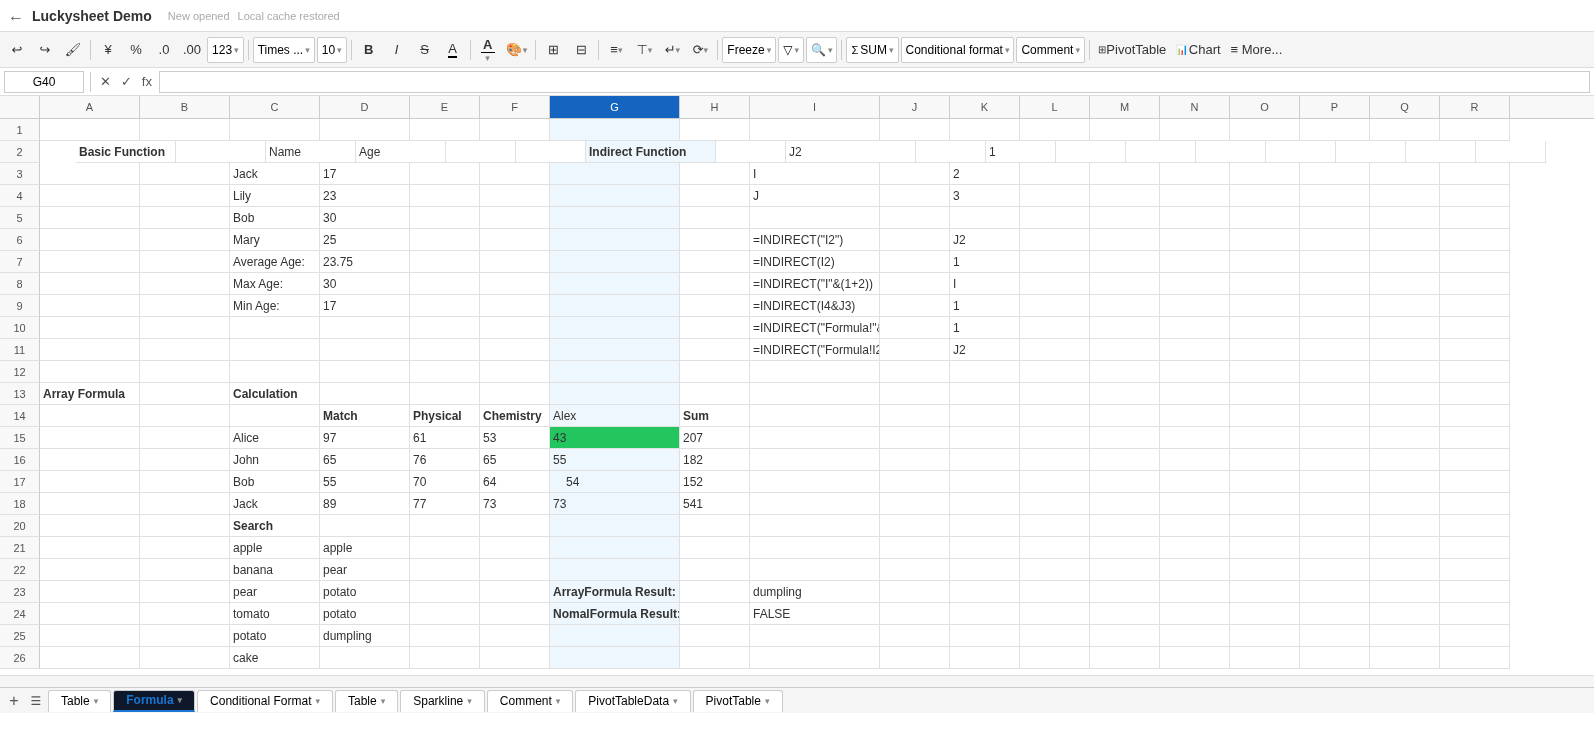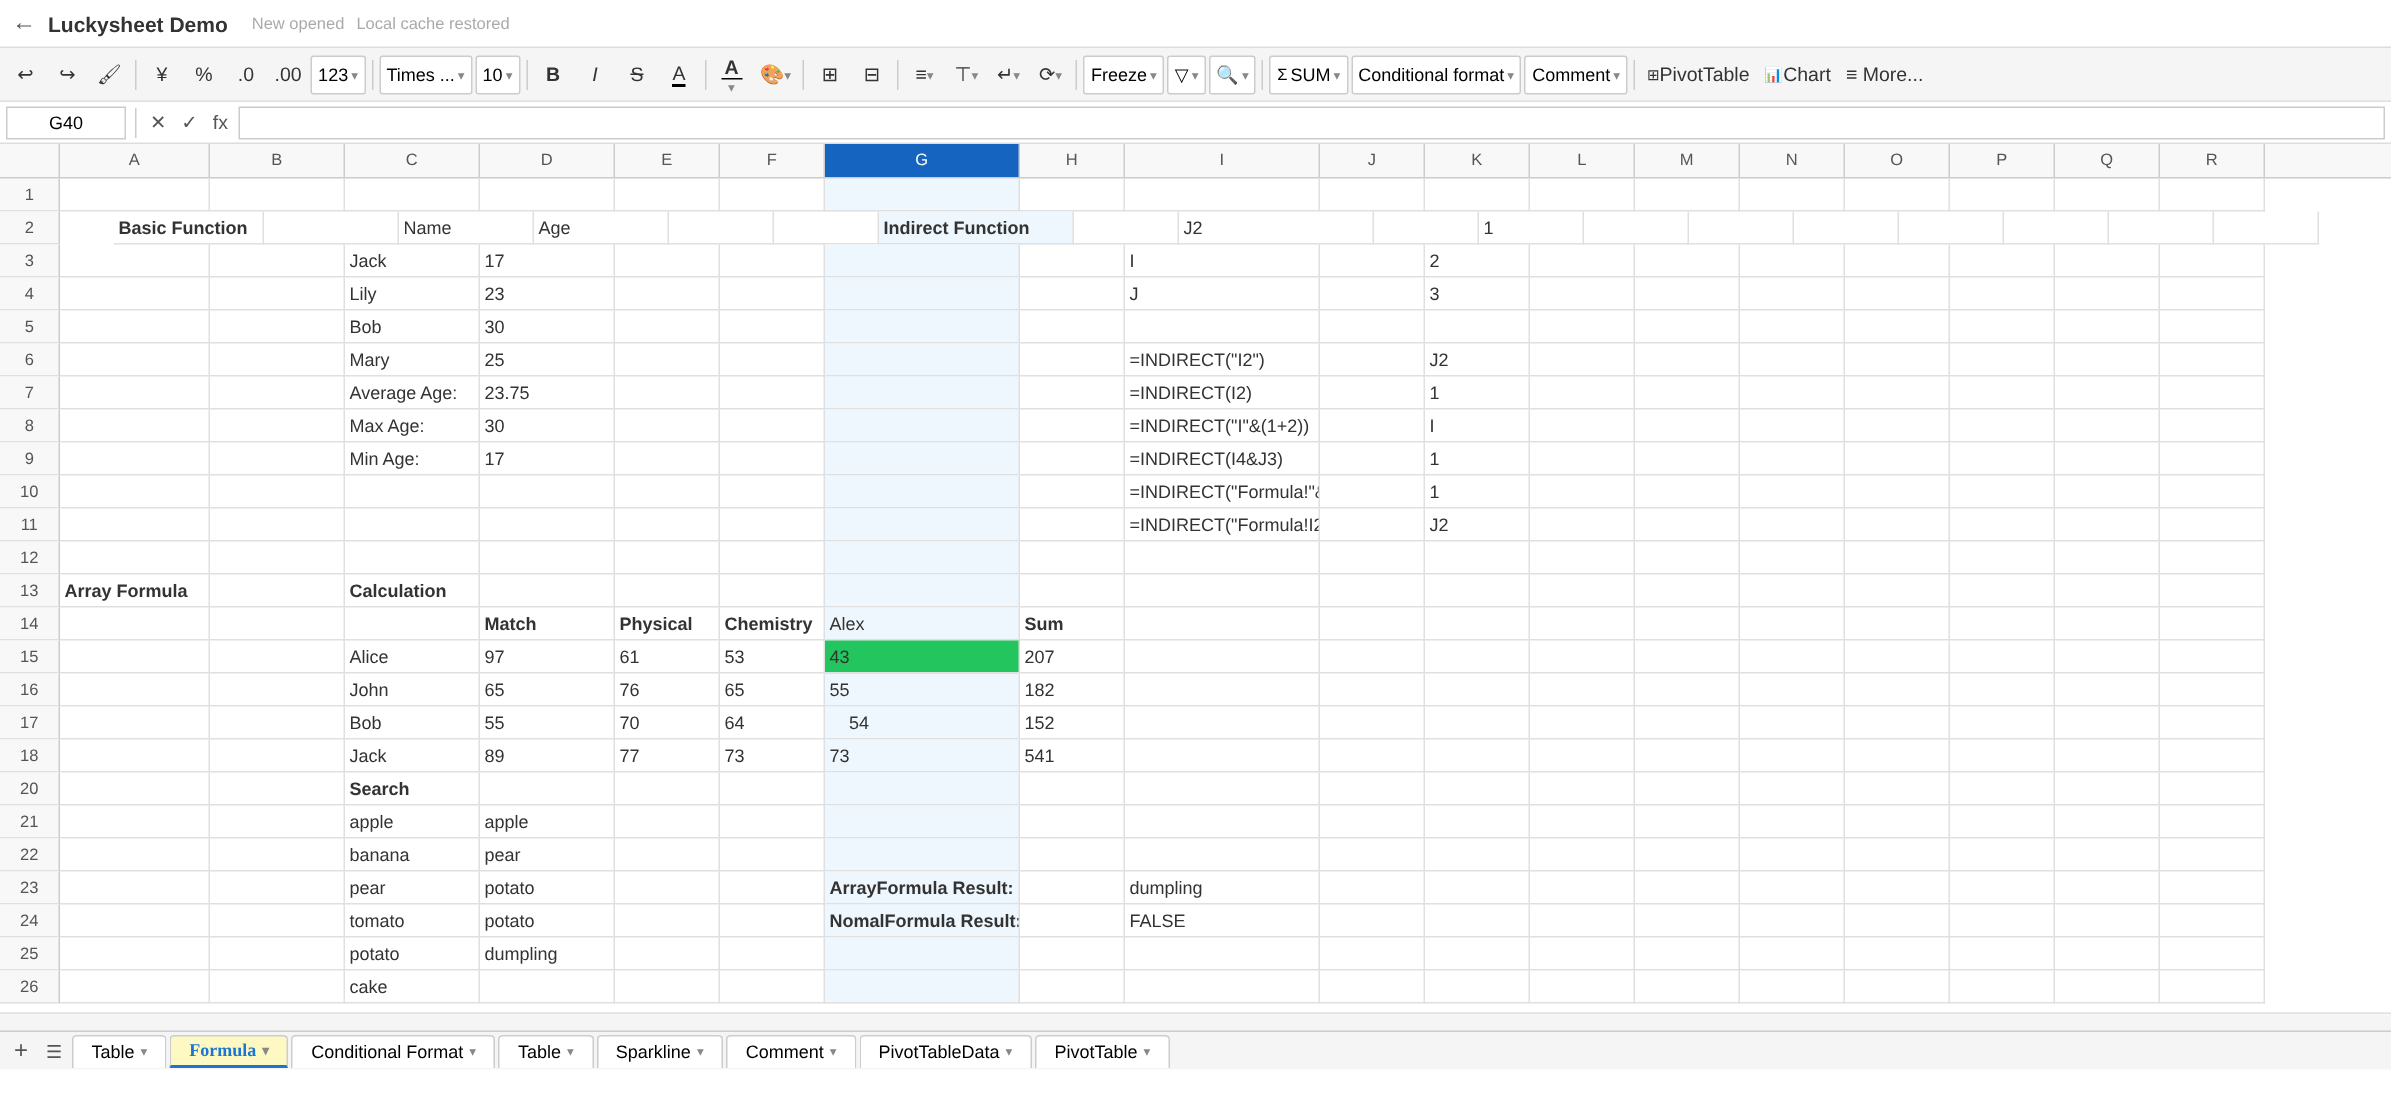--- a/index.html
+++ b/index.html
@@ -117,21 +117,21 @@
       display: flex; align-items: center; height: 26px; background: #f5f5f5;
       border-top: 1px solid #ccc; padding: 0 4px; gap: 2px;
     }
     .tab-add-btn { width: 20px; height: 20px; display: flex; align-items: center; justify-content: center; cursor: pointer; font-size: 16px; color: #555; }
     .tab-menu-btn { width: 20px; height: 20px; display: flex; align-items: center; justify-content: center; cursor: pointer; font-size: 12px; color: #555; }
     .sheet-tab {
       height: 22px; padding: 0 12px; border: 1px solid #ccc; background: #fff;
       cursor: pointer; font-size: 12px; display: flex; align-items: center;
       border-bottom: none; border-radius: 3px 3px 0 0; white-space: nowrap;
     }
-    .sheet-tab.active { background: #fef9c3; border-bottom: 2px solid #1976d2; color: #1976d2; font-weight: bold; font-family: Liberation Serif, serif; }
+    .sheet-tab.active { background: #0f172a; border-bottom: 2px solid #1976d2; color: #1976d2; font-weight: bold; }
     .tab-dropdown { font-size: 9px; margin-left: 4px; color: #888; }
 
     
     .tb-group {
       display: flex; align-items: center; border: 1px solid #ccc;
       border-radius: 2px; background: #fff; height: 26px; padding: 0 4px; gap: 2px;
       cursor: pointer;
     }
   </style>
 </head>

